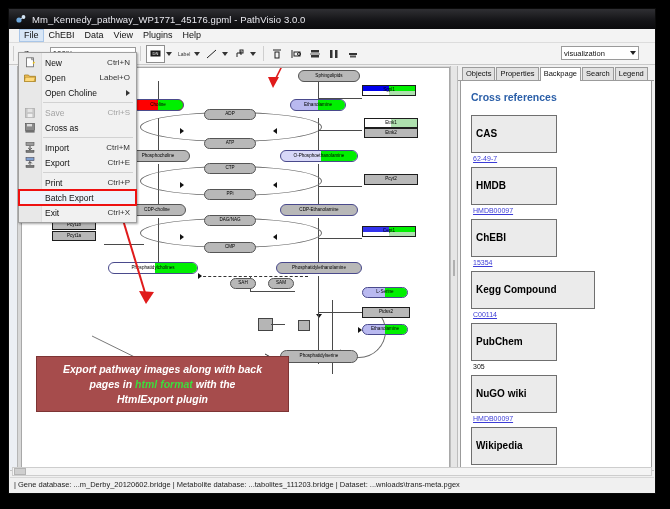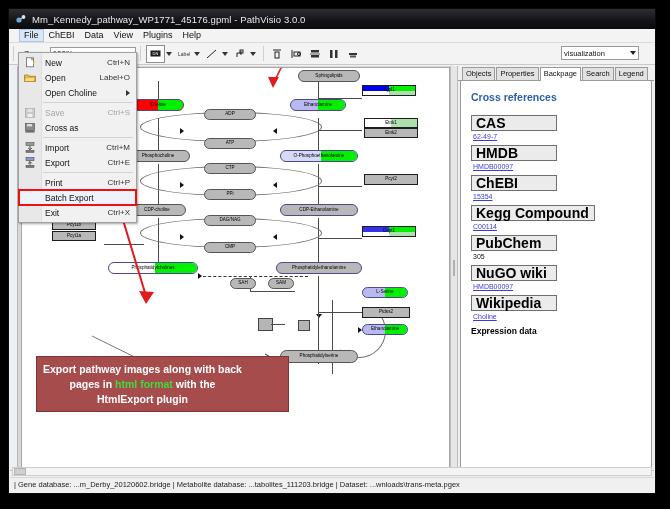--- a/index.html
+++ b/index.html
@@ -59,22 +59,22 @@
   #rightpanel{width:196px;flex:0 0 auto;background:#f0f0f0;display:flex;flex-direction:column;}
   #tabstrip{height:15px;display:flex;align-items:flex-end;padding-left:4px;background:#f0f0f0;
             border-bottom:1px solid #9b9b9b;box-sizing:border-box;}
   .tab{font-size:7.5px;color:#111;background:#e2e2e2;border:1px solid #9b9b9b;border-bottom:none;
        padding:1px 3px;margin-right:1px;line-height:10px;}
   .tab.active{background:#fff;position:relative;top:1px;padding-bottom:2px;}
   #backpage{flex:1 1 auto;background:#fff;border:1px solid #9b9b9b;border-top:none;
             margin:0 2px 2px 2px;overflow:hidden;padding:6px 8px 0 10px;box-sizing:border-box;}
   .bp-title{color:#2b5fa8;font-size:10.5px;font-weight:bold;margin:4px 0 12px 0;}
   .xref{margin-bottom:3px;}
-  .xref .hdr{background:#ebebeb;border:1px solid #6f6f6f;font-size:14px;font-weight:bold;
-             color:#000;padding:1px 4px;width:86px;box-sizing:border-box;line-height:12px;}
+  .xref .hdr{background:#ebebeb;border:1px solid #6f6f6f;font-size:10px;font-weight:bold;
+             color:#000;padding:12px 4px;width:86px;box-sizing:border-box;line-height:12px;}
   .xref .val{font-size:7px;margin:2px 0 5px 2px;color:#3b3bd6;text-decoration:underline;}
   .xref .val.plain{color:#111;text-decoration:none;}
   .bp-sub{font-size:8.5px;font-weight:bold;color:#000;margin-top:6px;}
 
   
   #statusbar{position:absolute;left:1px;right:1px;bottom:1px;height:22px;background:#f0f0f0;
              border-top:1px solid #c2c2c2;box-sizing:border-box;display:flex;flex-direction:column;
              justify-content:flex-end;}
   .hscroll{height:7px;background:#f4f4f4;border:1px solid #cdcdcd;margin:0 2px 1px 2px;
            display:flex;align-items:center;}
@@ -113,22 +113,22 @@
   .arrowdown{position:absolute;width:0;height:0;border-left:3px solid transparent;
              border-right:3px solid transparent;border-top:4px solid #111;}
   .arrowleft{position:absolute;width:0;height:0;border-top:3px solid transparent;
              border-bottom:3px solid transparent;border-right:4px solid #111;}
   .arrowright{position:absolute;width:0;height:0;border-top:3px solid transparent;
               border-bottom:3px solid transparent;border-left:4px solid #111;}
   .handle{position:absolute;width:4px;height:4px;background:#ffe400;border:1px solid #4a4a00;}
 
   
   #callout{position:absolute;left:14px;top:288px;width:253px;height:56px;background:#a64c4c;
-           border:1px solid #7d3434;display:flex;align-items:center;
-           text-align:center;z-index:20;padding:16px 6px;box-sizing:border-box;}
+           border:1px solid #7d3434;display:flex;align-items:center;justify-content:center;
+           text-align:center;z-index:20;padding:16px 6px;box-sizing:border-box;font-style:italic;}
   #callout .ctext{color:#fff;font-size:10.5px;font-weight:bold;line-height:15px;}
   #callout .green{color:#3ddd3d;}
   #arrowline{position:absolute;z-index:19;pointer-events:none;}
 </style>
 </head>
 <body>
 
 <div id="root">
   <div id="window">
 

